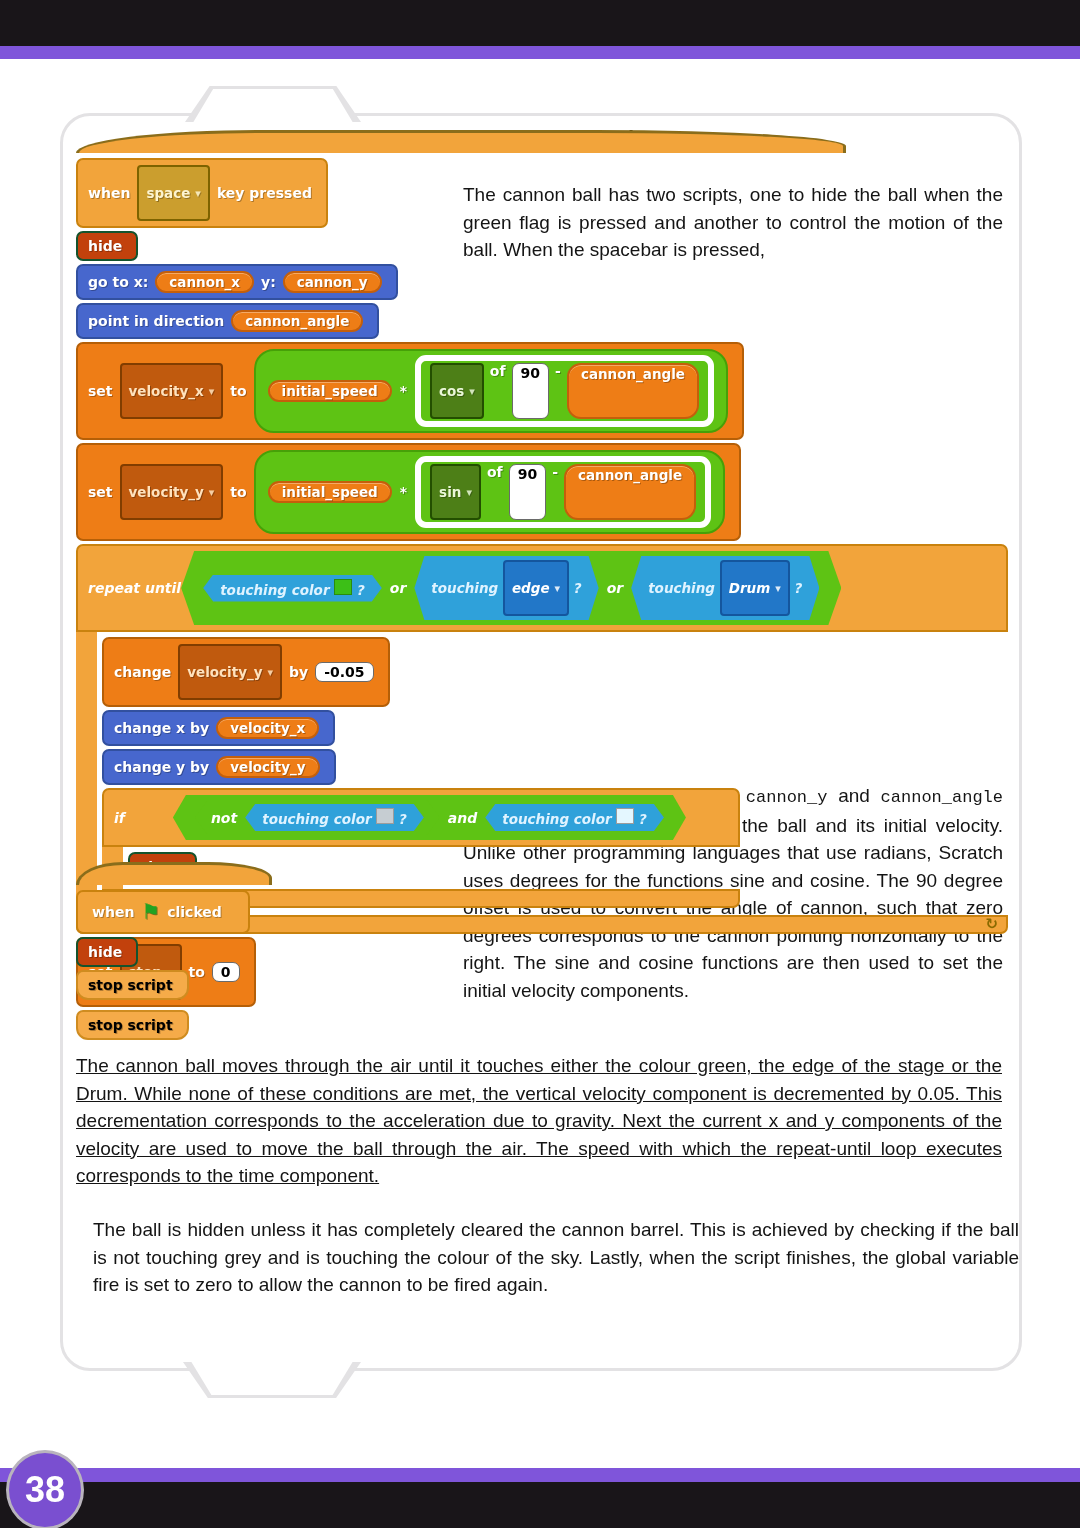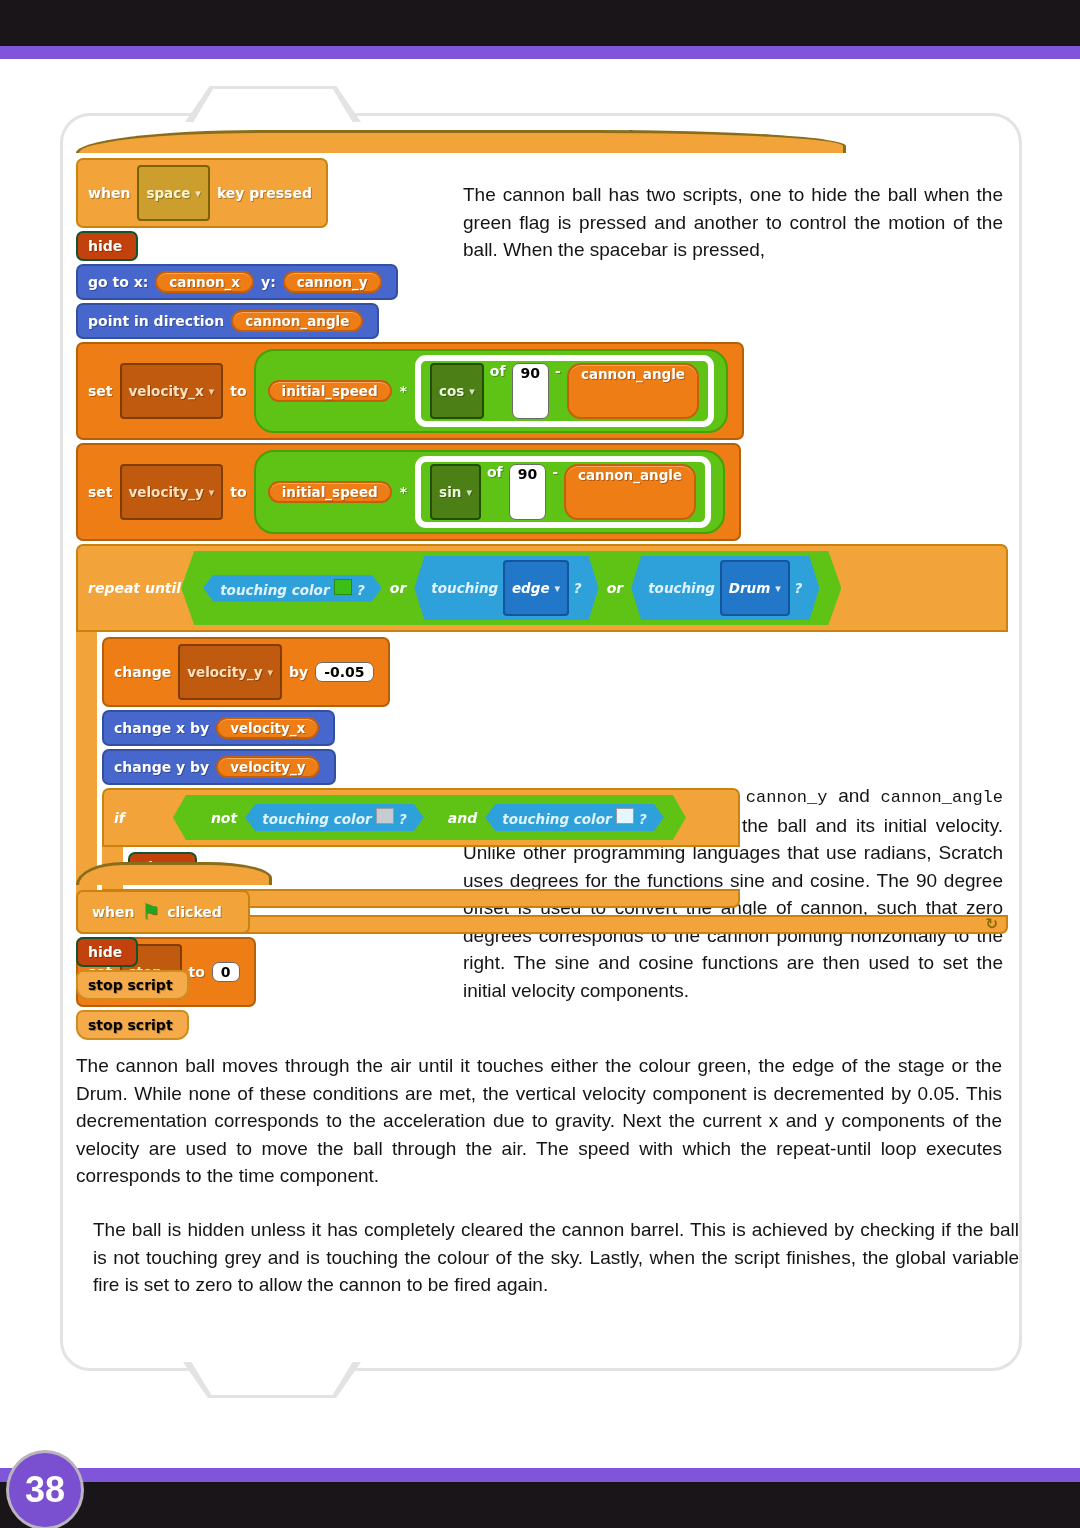--- a/index.html
+++ b/index.html
@@ -26,21 +26,21 @@
 
   .page-badge{position:absolute;left:6px;top:1450px;width:72px;height:74px;border-radius:50%;
         background:#7a4fd0;border:3px solid #b9b4bd;display:flex;align-items:center;justify-content:center;
         color:#fff;font-weight:bold;font-size:36px;z-index:6;font-family:"Liberation Sans",sans-serif;}
 
   
   .heading{position:absolute;left:463px;top:126px;font-size:22px;font-weight:bold;color:#0d0d0d;}
   .para{position:absolute;text-align:justify;font-size:19px;line-height:27.5px;color:#141414;}
   .p-intro{left:463px;top:181px;width:540px;}
   .p-mid{left:463px;top:782px;width:540px;}
-  .p-bot1{left:76px;top:1052px;width:926px;}
+  .p-bot1{left:76px;top:1052px;width:926px;text-decoration:underline;}
   .p-bot2{left:93px;top:1216px;width:926px;}
   .code{font-family:"Liberation Mono", monospace;font-size:17px;}
 
   
   .script{position:absolute;display:flex;flex-direction:column;align-items:flex-start;
           font-family:"DejaVu Sans", sans-serif;font-weight:bold;font-size:14px;color:#fff;}
   .script span{white-space:nowrap;}
   .row{display:inline-flex;align-items:center;gap:7px;position:relative;
        padding:5px 14px 5px 10px;border-radius:7px;margin-bottom:3px;
        text-shadow:1px 1px 0 rgba(0,0,0,.28);}

